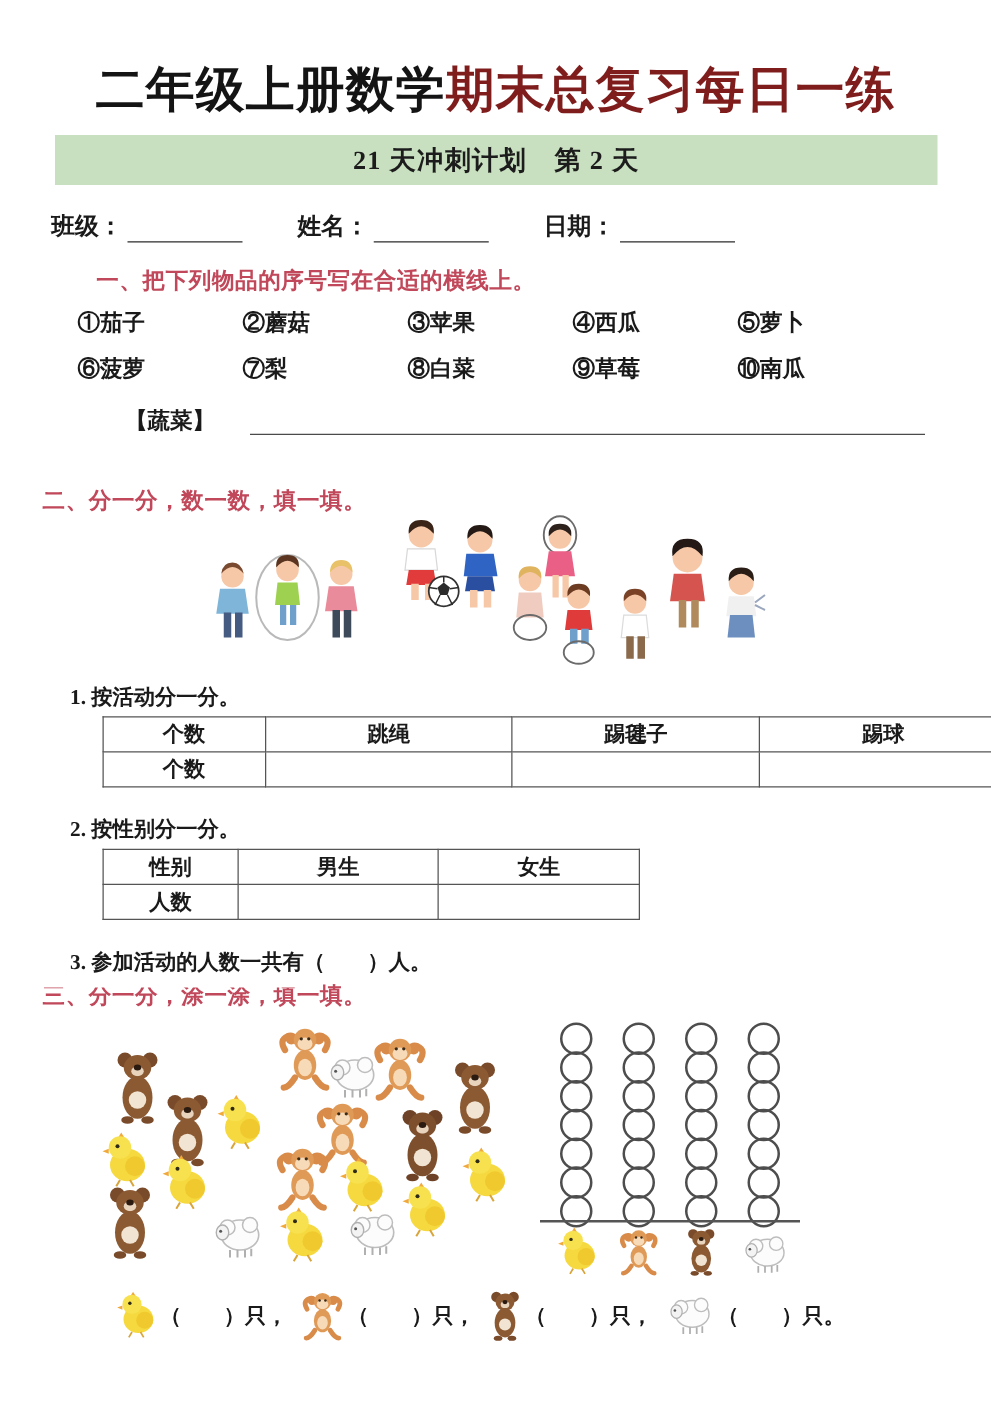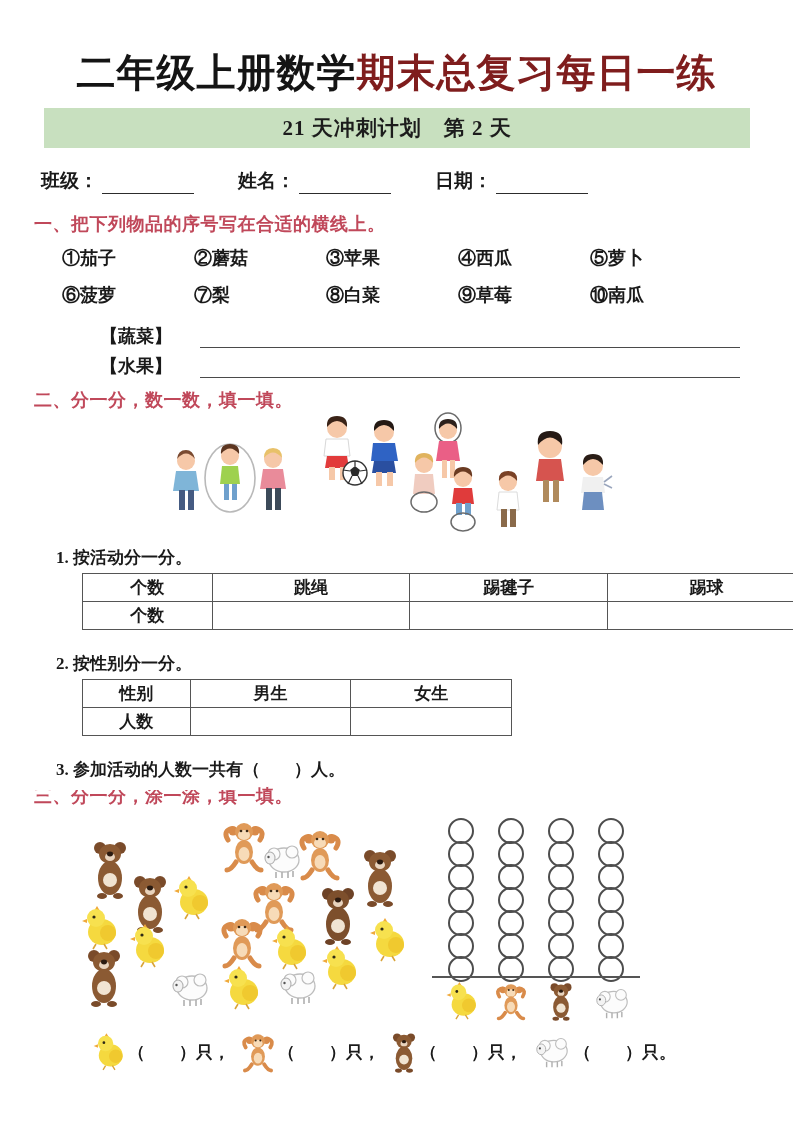--- a/index.html
+++ b/index.html
@@ -84,21 +84,21 @@
   
   .sec-head {
     position: absolute;
     left: 34px;
     font-size: 18px;
     font-weight: bold;
     color: #c0485a;
     letter-spacing: 0.5px;
     white-space: nowrap;
   }
-  #sec1-head { top: 212px; }
+  #sec1-head { top: 212px; margin-left: 43px; }
   #sec2-head { top: 388px; }
   #sec3-head { top: 784px; }
   
   #sec3-head .clip-mask {
     position: absolute;
     left: -4px;
     top: -3px;
     width: 215px;
     height: 9px;
     background: #ffffff;
@@ -293,24 +293,20 @@
     <span class="item">⑤萝卜</span>
     <span class="item">⑥菠萝</span>
     <span class="item">⑦梨</span>
     <span class="item">⑧白菜</span>
     <span class="item">⑨草莓</span>
     <span class="item">⑩南瓜</span>
   </div>
 
   <div class="ans-line" id="ans-veg">
     <span class="ans-tag">【蔬菜】</span>
-    <span class="ans-rule"></span>
-  </div>
-  <div class="ans-line" id="ans-fruit">
-    <span class="ans-tag">【水果】</span>
     <span class="ans-rule"></span>
   </div>
 
   <div class="sec-head" id="sec2-head">二、分一分，数一数，填一填。</div>
 
   <div class="kids-scene">
 
     <div class="kid" style="left:0px; top:42px;">
       <svg width="34" height="62" viewBox="0 0 34 62">
         <circle cx="16" cy="11" r="9" fill="#f6c8a8"></circle>

